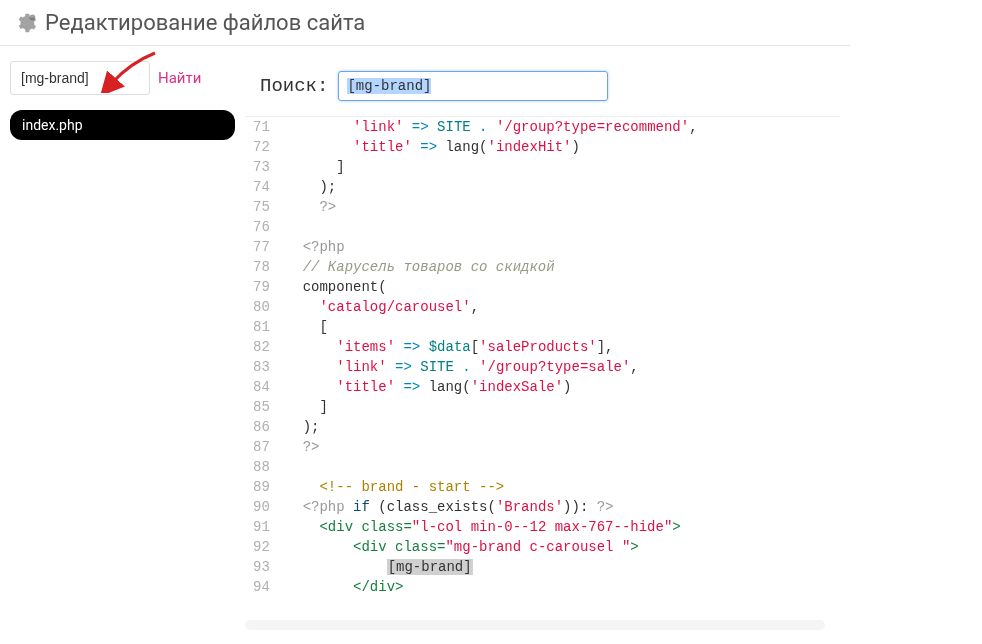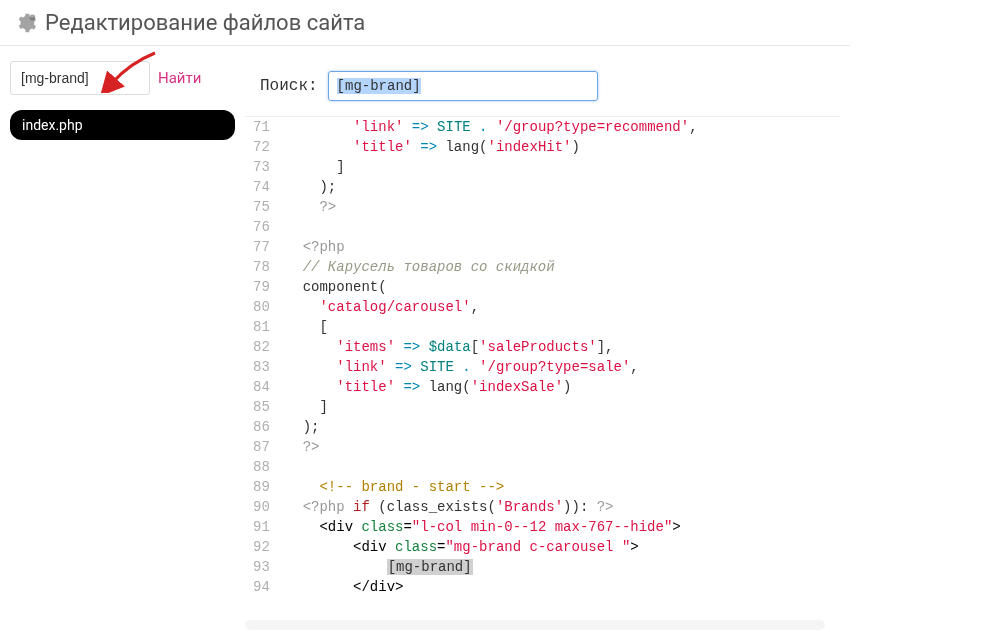--- a/index.html
+++ b/index.html
@@ -73,21 +73,21 @@
     }
     .editor-search-row {
       display: flex;
       align-items: center;
       gap: 10px;
       padding: 10px 15px;
       margin-bottom: 5px;
     }
     .editor-search-label {
       font-family: Menlo, Monaco, "Courier New", monospace;
-      font-size: 16px;
+      font-size: 19px;
       color: #333;
     }
     .editor-search-input {
       border: 1px solid #6aa5e8;
       border-radius: 3px;
       padding: 6px 8px;
       font-family: Menlo, Monaco, "Courier New", monospace;
       font-size: 14px;
       width: 270px;
       outline: none;
@@ -117,24 +117,24 @@
       padding-left: 8px;
       white-space: pre;
       color: #333;
       flex: 1;
     }
     .code div { height: 20px; }
     .tk-str { color: #d14; }
     .tk-kw { color: #0086b3; }
     .tk-var { color: #008080; }
     .tk-fn { color: #333; }
-    .tk-op { color: #b91c1c; }
+    .tk-op { color: #0c4a6e; }
     .tk-php { color: #999; }
     .tk-comment { color: #998; font-style: italic; text-align: center; }
-    .tk-tag { color: #000000; }
+    .tk-tag { color: #15803d; }
     .tk-attr { color: #15803d; font-family: Liberation Mono, monospace; }
     .tk-class { color: #d14; }
     .tk-htmlcomment { color: #b08000; }
     .highlight { background: #d0d0d0; padding: 0 1px; }
     .scrollbar-h {
       height: 10px;
       background: #f5f5f5;
       margin: 5px 15px 0 0;
       border-radius: 5px;
     }

